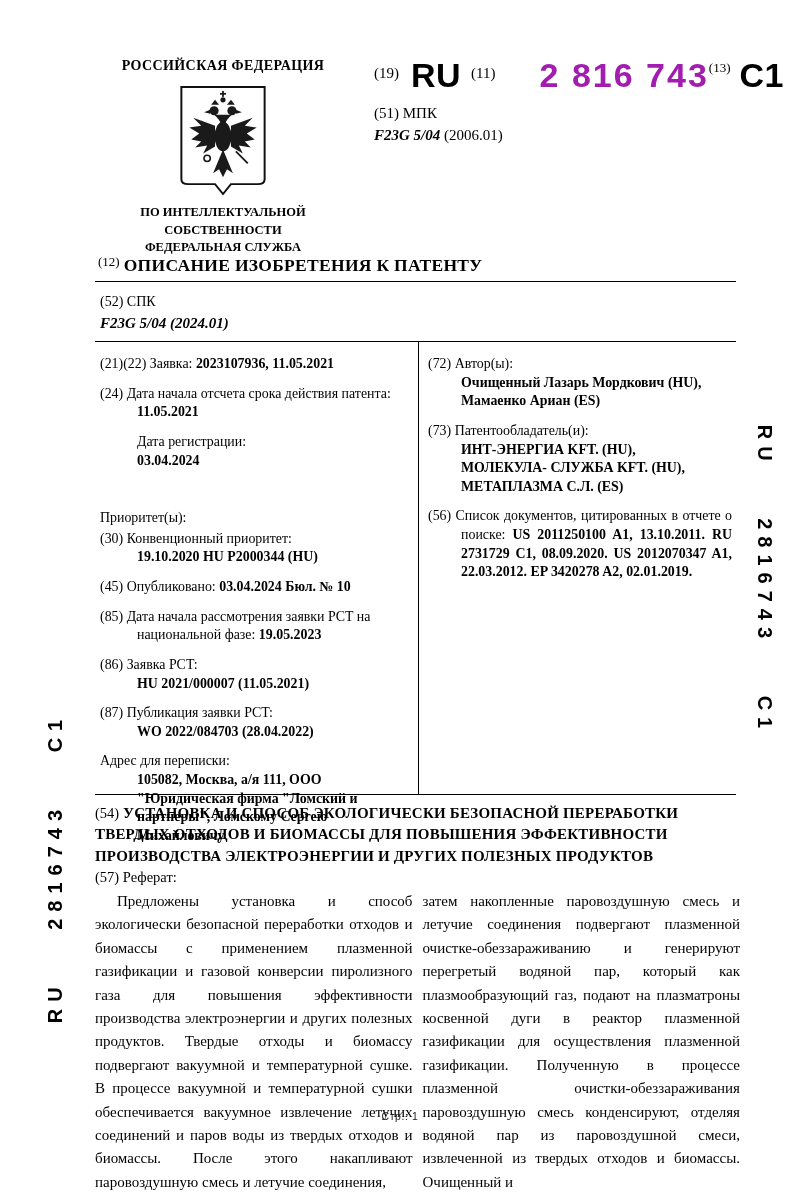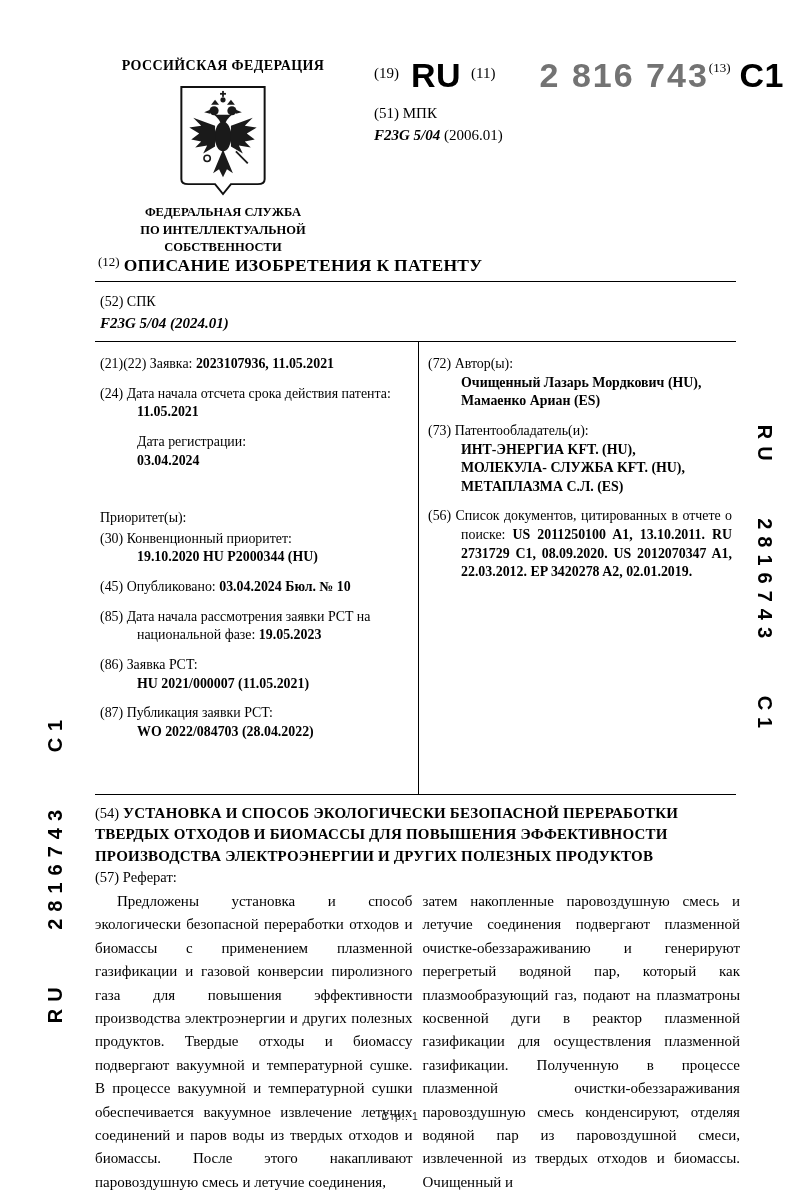--- a/index.html
+++ b/index.html
@@ -109,28 +109,28 @@
         <path d="M36,31 Q42,36 43,41 L47,41 Q48,36 54,31 Z"></path>
         <ellipse cx="45" cy="53" rx="8.5" ry="15"></ellipse>
         <path d="M37,42 L15,34 L23,42 L11,44 L21,50 L13,56 L23,58 L17,64 L29,62 L25,70 L37,63 Z"></path>
         <path d="M53,42 L75,34 L67,42 L79,44 L69,50 L77,56 L67,58 L73,64 L61,62 L65,70 L53,63 Z"></path>
         <path d="M45,66 L35,90 L41,86 L45,94 L49,86 L55,90 Z"></path>
         <circle cx="29" cy="75" r="3.2" fill="none" stroke="#1a1a1a" stroke-width="1.6"></circle>
         <path d="M58,68 L70,80" stroke="#1a1a1a" stroke-width="1.8"></path>
       </g>
     </svg>
     <div class="agency">
+      <div>ПО ИНТЕЛЛЕКТУАЛЬНОЙ СОБСТВЕННОСТИ</div>
       <div>ФЕДЕРАЛЬНАЯ СЛУЖБА</div>
-      <div>ПО ИНТЕЛЛЕКТУАЛЬНОЙ СОБСТВЕННОСТИ</div>
     </div>
   </div>
 
   <div class="header-right">
     <div class="pub-line">
-      <span class="inid">(19)</span><span class="big-code ru-code">RU</span><span class="inid">(11)</span><span class="big-code pub-number" style="color:#737373;">2 816 743</span><span class="sup13">(13)</span><span class="big-code kind">C1</span>
+      <span class="inid">(19)</span><span class="big-code ru-code">RU</span><span class="inid">(11)</span><span class="big-code pub-number" style="color:#a21caf;">2 816 743</span><span class="sup13">(13)</span><span class="big-code kind">C1</span>
     </div>
     <div class="ipc-block">
       <div>
         <span>(51)</span>
         <span>МПК</span>
       </div>
       <div>
         <span class="ipc-class">F23G 5/04</span>
         <span class="ipc-ver">(2006.01)</span>
       </div>
@@ -197,20 +197,24 @@
         <span>Заявка PCT:</span><br>
         <b>HU 2021/000007 (11.05.2021)</b>
       </div>
 
       <div class="entry">
         <span>(87)</span>
         <span>Публикация заявки PCT:</span><br>
         <b>WO 2022/084703 (28.04.2022)</b>
       </div>
 
+      <div class="entry">
+        <span>Адрес для переписки:</span><br>
+        <b>105082, Москва, а/я 111, ООО "Юридическая фирма "Ломский и партнеры", Ломскому Сергею Михайловичу</b>
+      </div>
 
     </div>
     <div class="biblio-right">
 
       <div class="entry">
         <span>(72)</span>
         <span>Автор(ы):</span><br>
         <b>Очищенный Лазарь Мордкович (HU),</b><br>
         <b>Мамаенко Ариан (ES)</b>
       </div>

